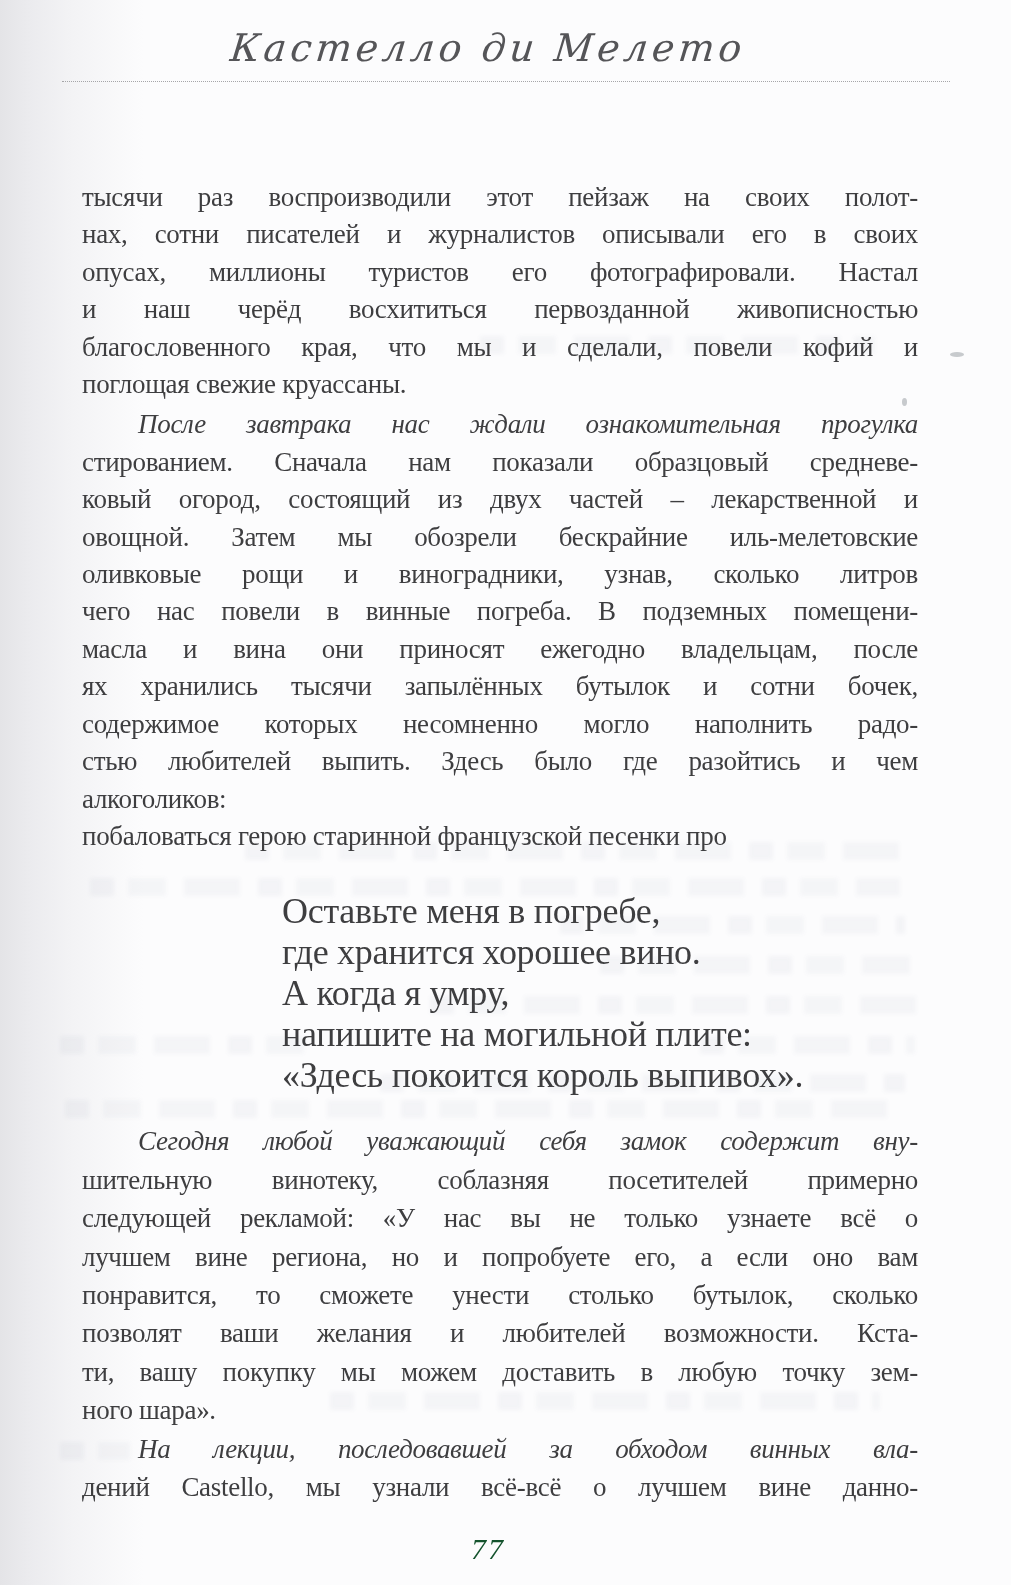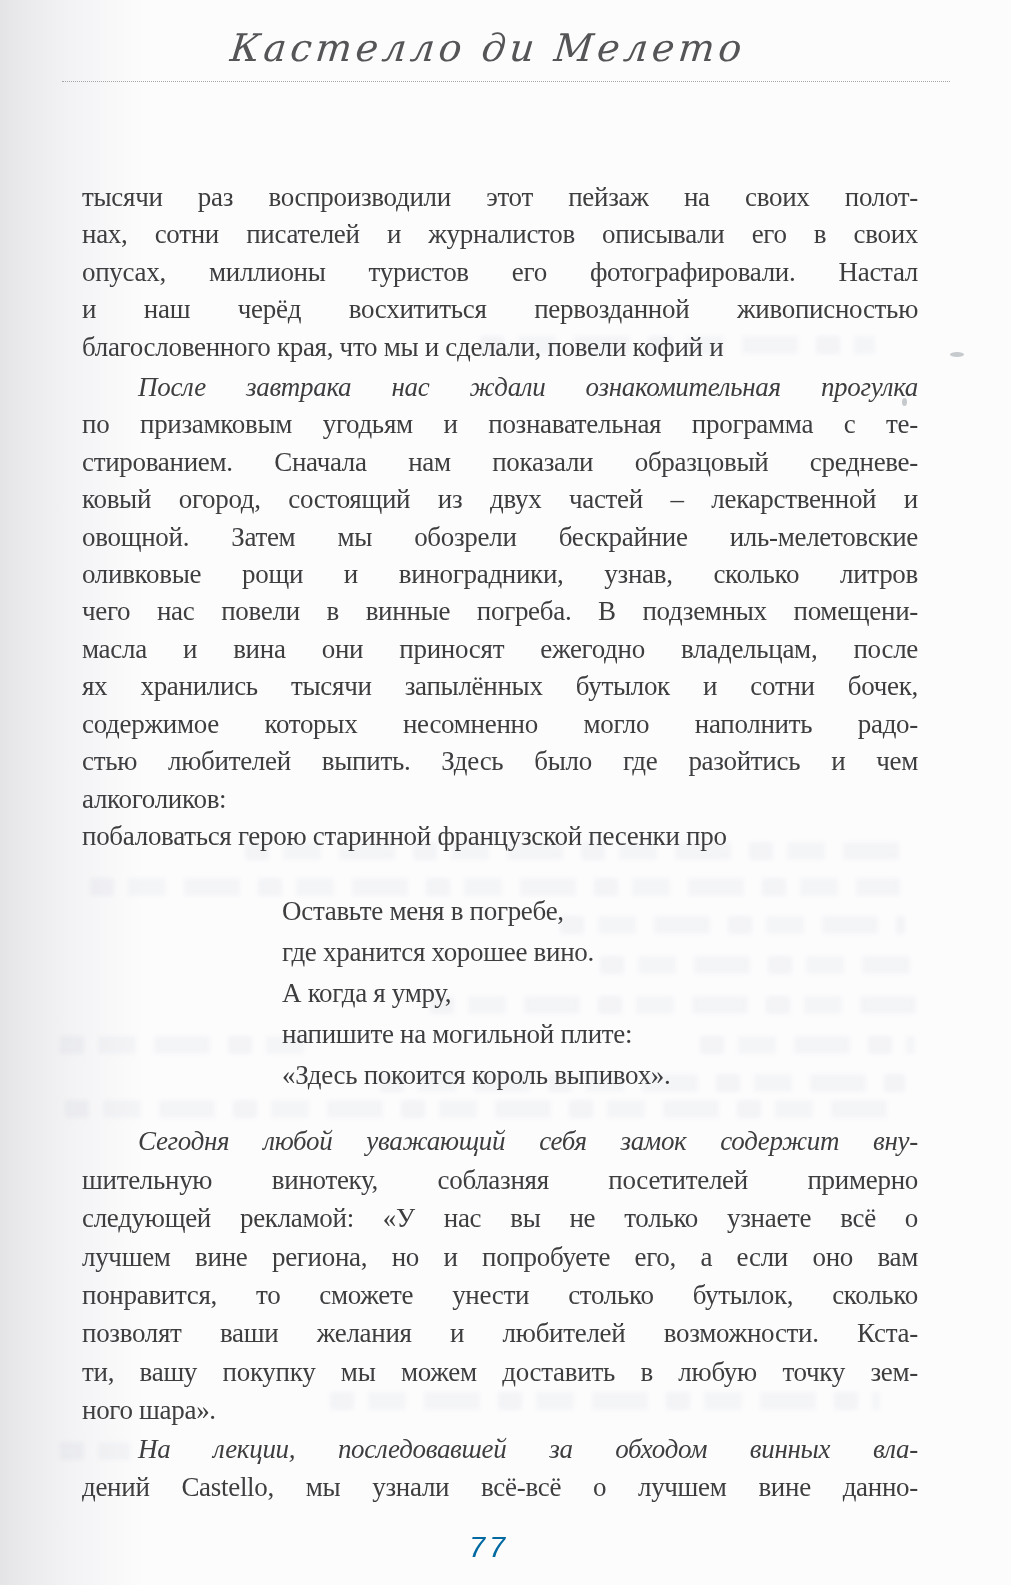--- a/index.html
+++ b/index.html
@@ -52,35 +52,35 @@
     text-align: justify;
     text-align-last: justify;
   }
   .bodytext.no-justify-last .line:last-child { text-align-last: left; }
   .bodytext.indented .line:first-child { text-indent: 56px; font-style: italic; }
   .para-2 { margin-top: 3px; }
   .poem {
     margin-top: 36px;
     margin-bottom: 26px;
     padding-left: 200px;
-    font-size: 27px;
+    font-size: 36px;
     letter-spacing: -0.3px;
     line-height: 41px;
   }
   .poem .line { text-align: left; text-align-last: left; }
   .para-3, .para-4 { line-height: 38.4px; }
   .page-number {
     position: absolute;
     top: 1532px; left: 70px; width: 836px;
     text-align: center;
-    font-family: Liberation Mono, monospace;
+    font-family: Liberation Serif, serif;
     font-style: italic;
     font-size: 30px;
     letter-spacing: 2px;
-    color: #0369a1;
+    color: #14532d;
   }
   
   .ghost {
     position: absolute;
     height: 18px;
     background: repeating-linear-gradient(90deg,
       rgba(100,110,140,0.55) 0px 24px, transparent 24px 38px,
       rgba(100,110,140,0.45) 38px 76px, transparent 76px 94px,
       rgba(100,110,140,0.5) 94px 150px, transparent 150px 168px);
     opacity: 0.10;
@@ -120,24 +120,24 @@
   <div class="speck" style="top:352px; left:950px; width:14px; height:5px;"></div>
   <div class="speck" style="top:398px; left:902px; width:5px; height:8px;"></div>
 
   <div class="content">
     <div class="bodytext no-justify-last para-1">
         <div class="line">тысячи раз воспроизводили этот пейзаж на своих полот-</div>
         <div class="line">нах, сотни писателей и журналистов описывали его в своих</div>
         <div class="line">опусах, миллионы туристов его фотографировали. Настал</div>
         <div class="line">и наш черёд восхититься первозданной живописностью</div>
         <div class="line">благословенного края, что мы и сделали, повели кофий и</div>
+        <div class="line">поглощая свежие круассаны.</div>
       </div>
     <div class="bodytext no-justify-last indented para-2">
         <div class="line">После завтрака нас ждали ознакомительная прогулка</div>
-        <div class="line">по призамковым угодьям и познавательная программа с те-</div>
         <div class="line">стированием. Сначала нам показали образцовый средневе-</div>
         <div class="line">ковый огород, состоящий из двух частей – лекарственной и</div>
         <div class="line">овощной. Затем мы обозрели бескрайние иль-мелетовские</div>
         <div class="line">оливковые рощи и виноградники, узнав, сколько литров</div>
         <div class="line">чего нас повели в винные погреба. В подземных помещени-</div>
         <div class="line">масла и вина они приносят ежегодно владельцам, после</div>
         <div class="line">ях хранились тысячи запылённых бутылок и сотни бочек,</div>
         <div class="line">содержимое которых несомненно могло наполнить радо-</div>
         <div class="line">стью любителей выпить. Здесь было где разойтись и чем</div>
         <div class="line">алкоголиков:</div>

